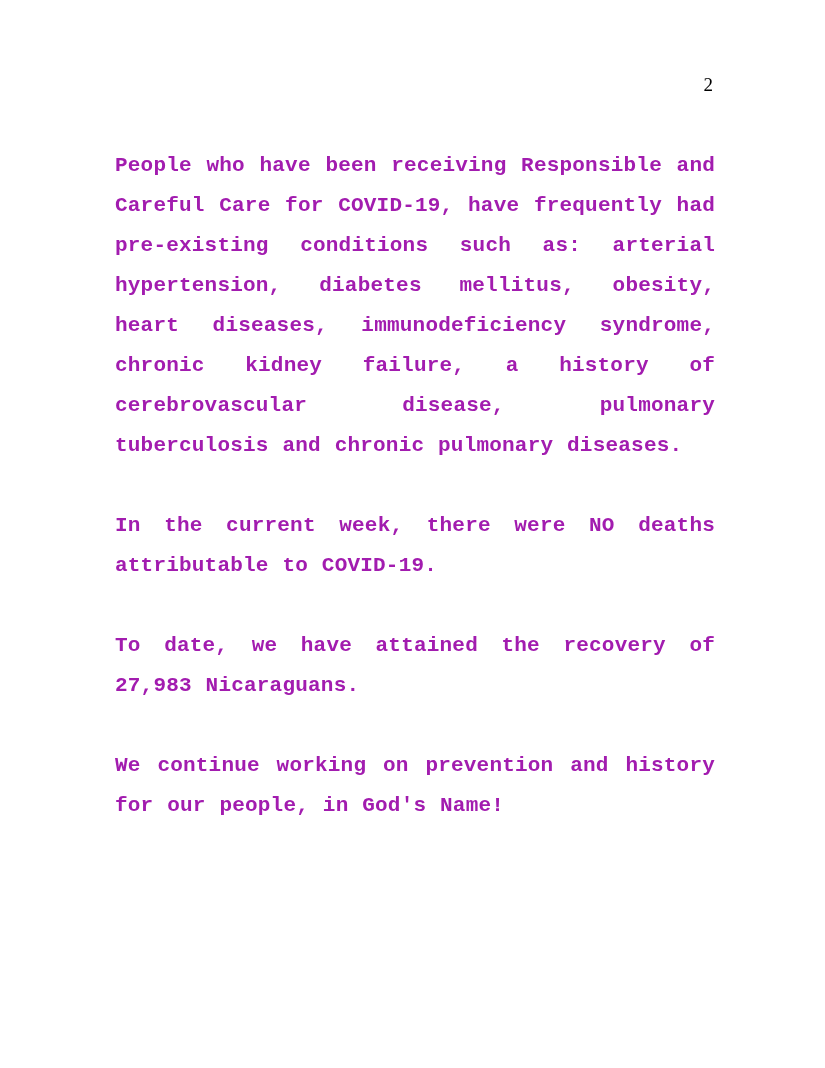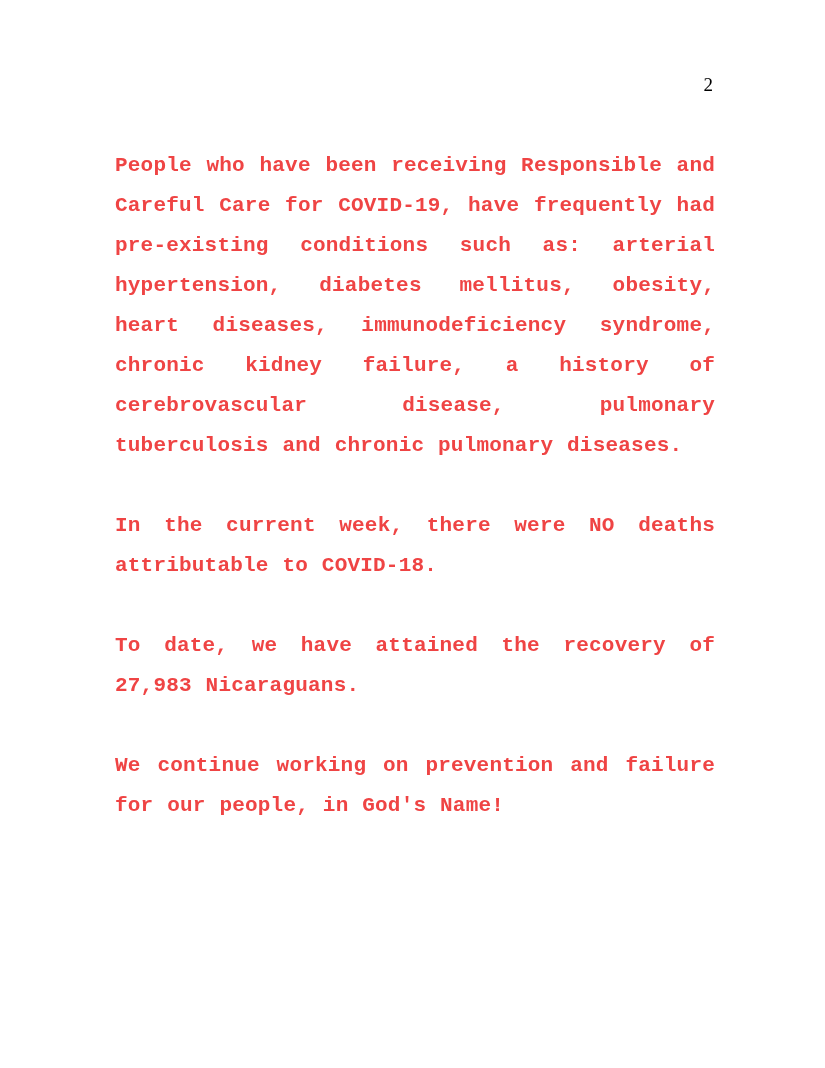--- a/index.html
+++ b/index.html
@@ -32,31 +32,31 @@
     width: 600px;
   }
   .para {
     font-size: 21px;
     font-weight: bold;
     line-height: 40px;
     text-align: justify;
     letter-spacing: 0.2px;
     word-spacing: 1px;
     margin-bottom: 40px;
-    color: #ef4444;
+    color: #a21caf;
   }
 </style>
 </head>
 <body>
 
 <div class="page">
   <div class="page-number">2</div>
 
   <div class="content">
     <p class="para">People who have been receiving Responsible and Careful Care for COVID-19, have frequently had pre-existing conditions such as: arterial hypertension, diabetes mellitus, obesity, heart diseases, immunodeficiency syndrome, chronic kidney failure, a history of cerebrovascular disease, pulmonary tuberculosis and chronic pulmonary diseases.</p>
 
-    <p class="para">In the current week, there were NO deaths attributable to COVID-18.</p>
+    <p class="para">In the current week, there were NO deaths attributable to COVID-19.</p>
 
     <p class="para">To date, we have attained the recovery of 27,983 Nicaraguans.</p>
 
-    <p class="para">We continue working on prevention and failure for our people, in God's Name!</p>
+    <p class="para">We continue working on prevention and history for our people, in God's Name!</p>
   </div>
 </div>
 
 </body></html>

